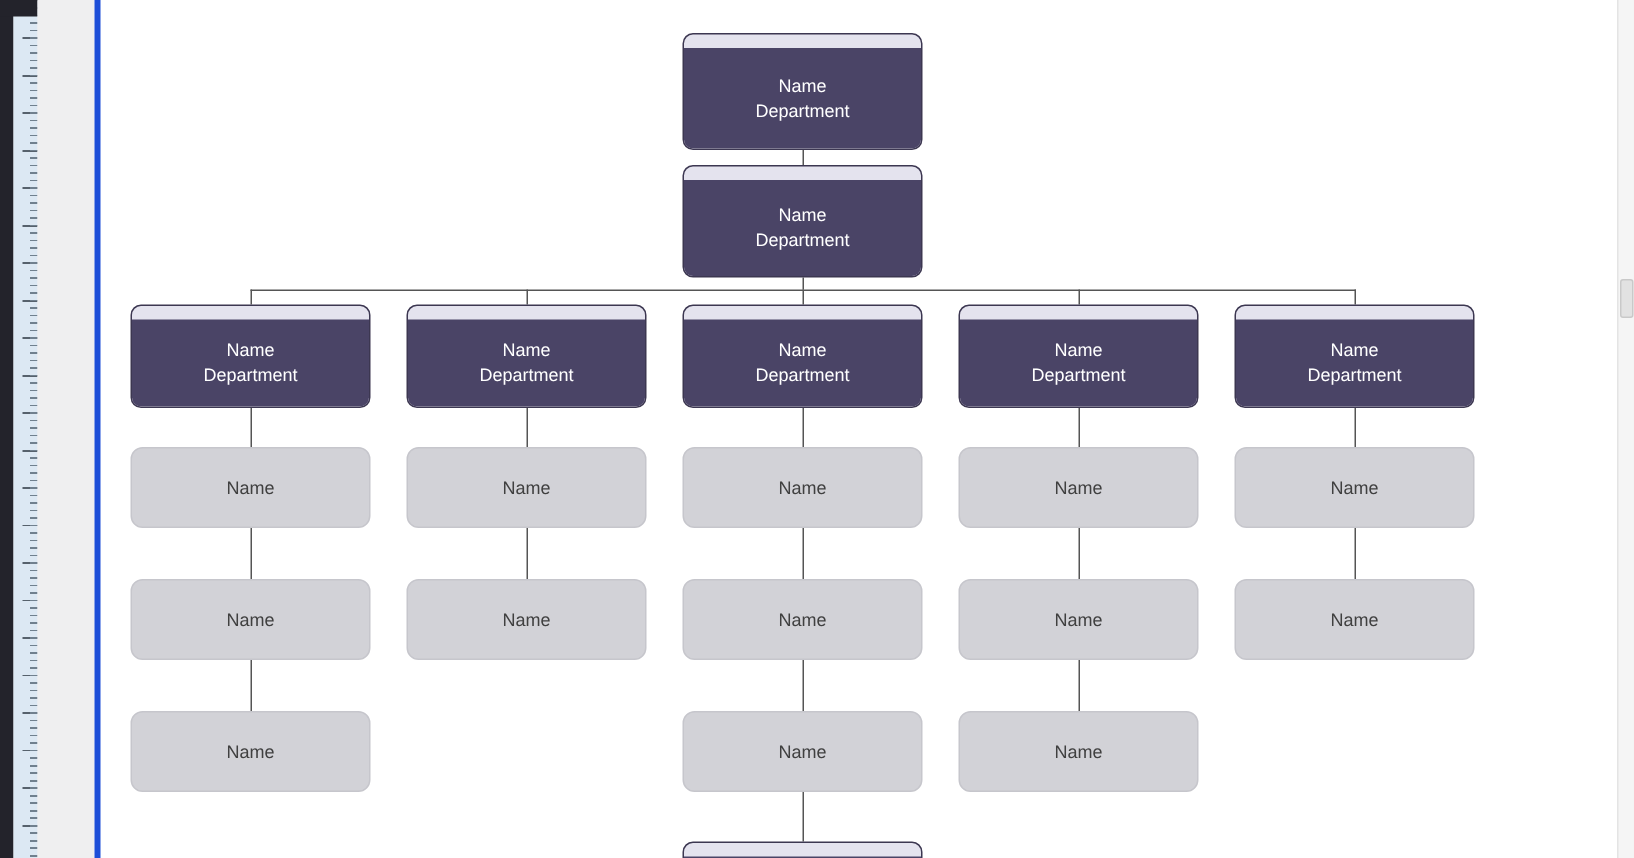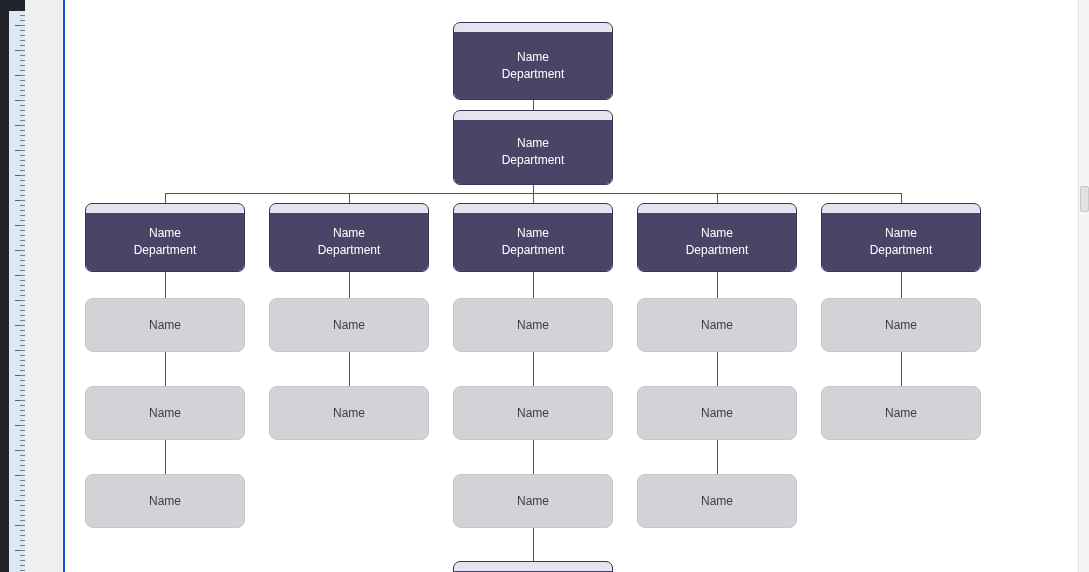--- a/index.html
+++ b/index.html
@@ -12,21 +12,21 @@
     background-color:#dce8f3;
     background-image:
       repeating-linear-gradient(to bottom, #70808e 0 1px, transparent 1px 5px),
       repeating-linear-gradient(to bottom, #56616c 0 1px, transparent 1px 25px);
     background-size:5px 100%, 10px 100%;
     background-position:right top, right top;
     background-repeat:no-repeat, no-repeat; }
   .ruler-corner { position:absolute; left:0; top:0; width:25px; height:11px; background:#23232b; }
   .workspace-gap { position:absolute; left:25px; top:0; width:38px; height:572px; background:#efeff0; }
   .canvas { position:absolute; left:63px; top:0; width:1015px; height:572px;
-    background:#ffffff; overflow:hidden; border-left:2px solid #1d4ed8; }
+    background:#ffffff; overflow:hidden; border-left:4px solid #1d4ed8; }
   .scrollbar { position:absolute; left:1078px; top:0; width:11px; height:572px;
     background:#f5f5f5; border-left:1px solid #e4e4e4; }
   .scrollbar-thumb { position:absolute; left:1px; top:186px; width:9px; height:26px;
     background:#e2e2e2; border:1px solid #c9c9c9; border-radius:2px; }
 
   
   .dept { position:absolute; width:160px; height:69px;
     background:#e4e3ee; border:1px solid #3c3751; border-radius:7px; overflow:hidden; }
   .dept-body { position:absolute; left:0; right:0; top:9px; bottom:0;
     background:#4a4466; display:flex; flex-direction:column;

